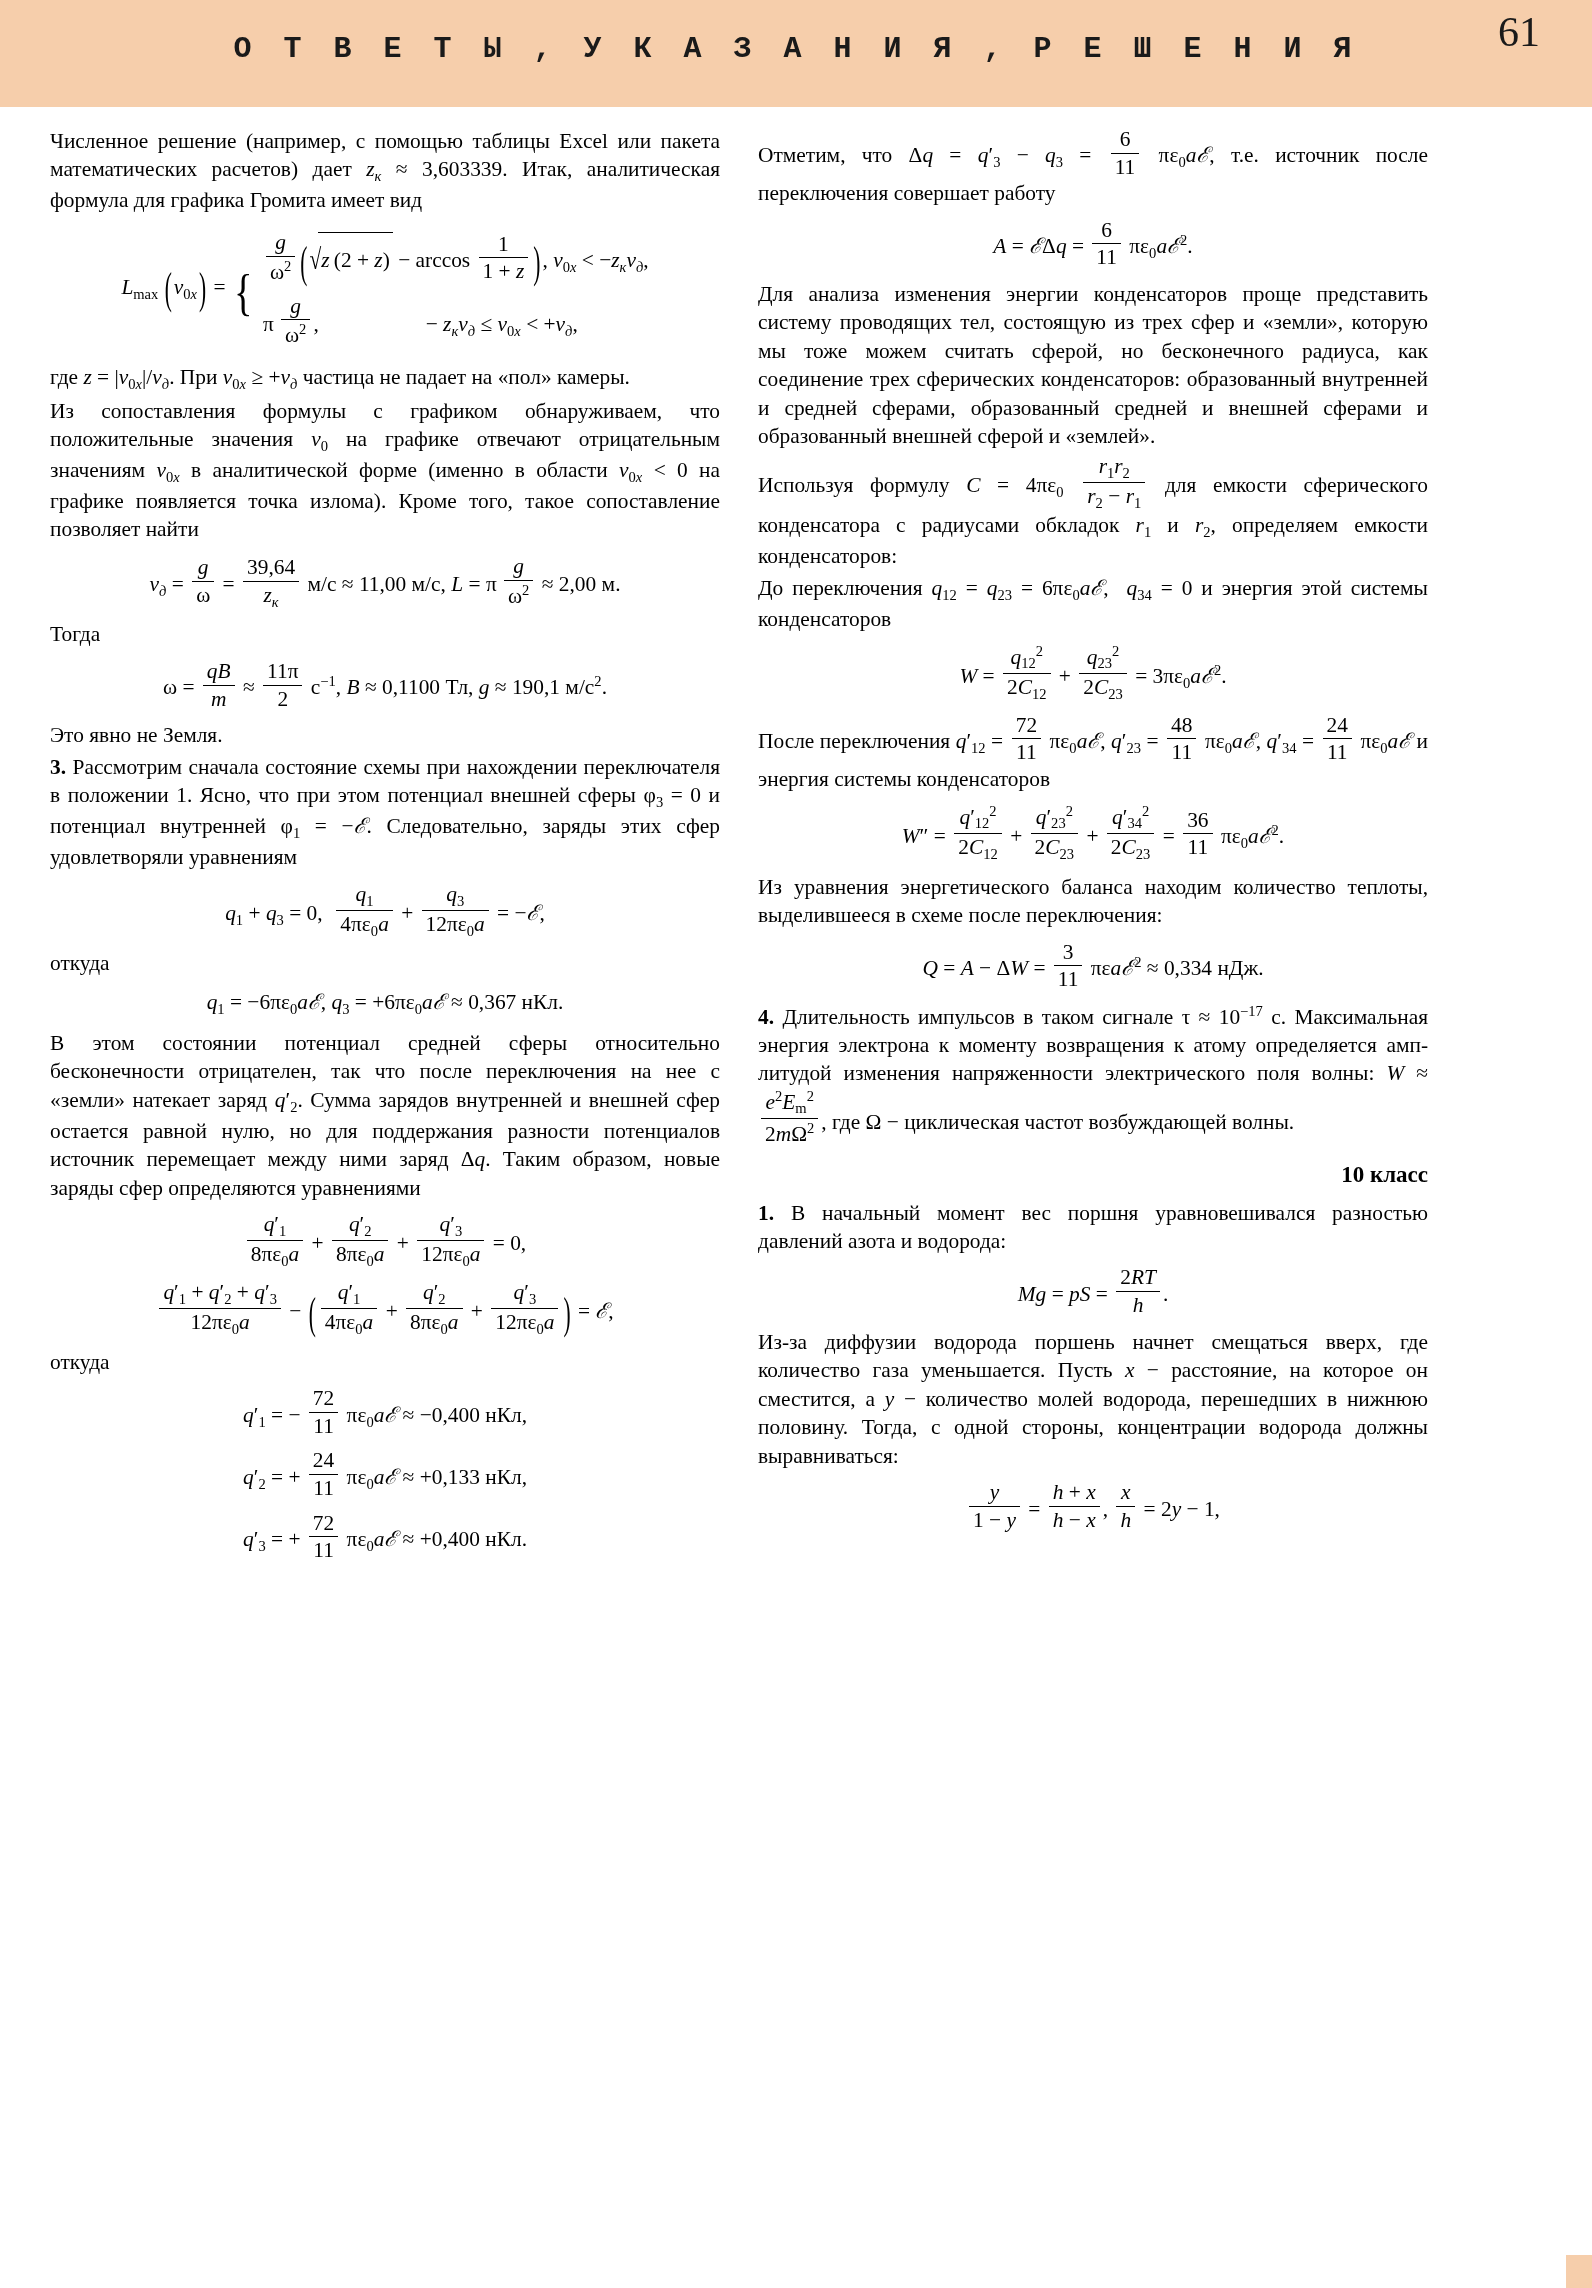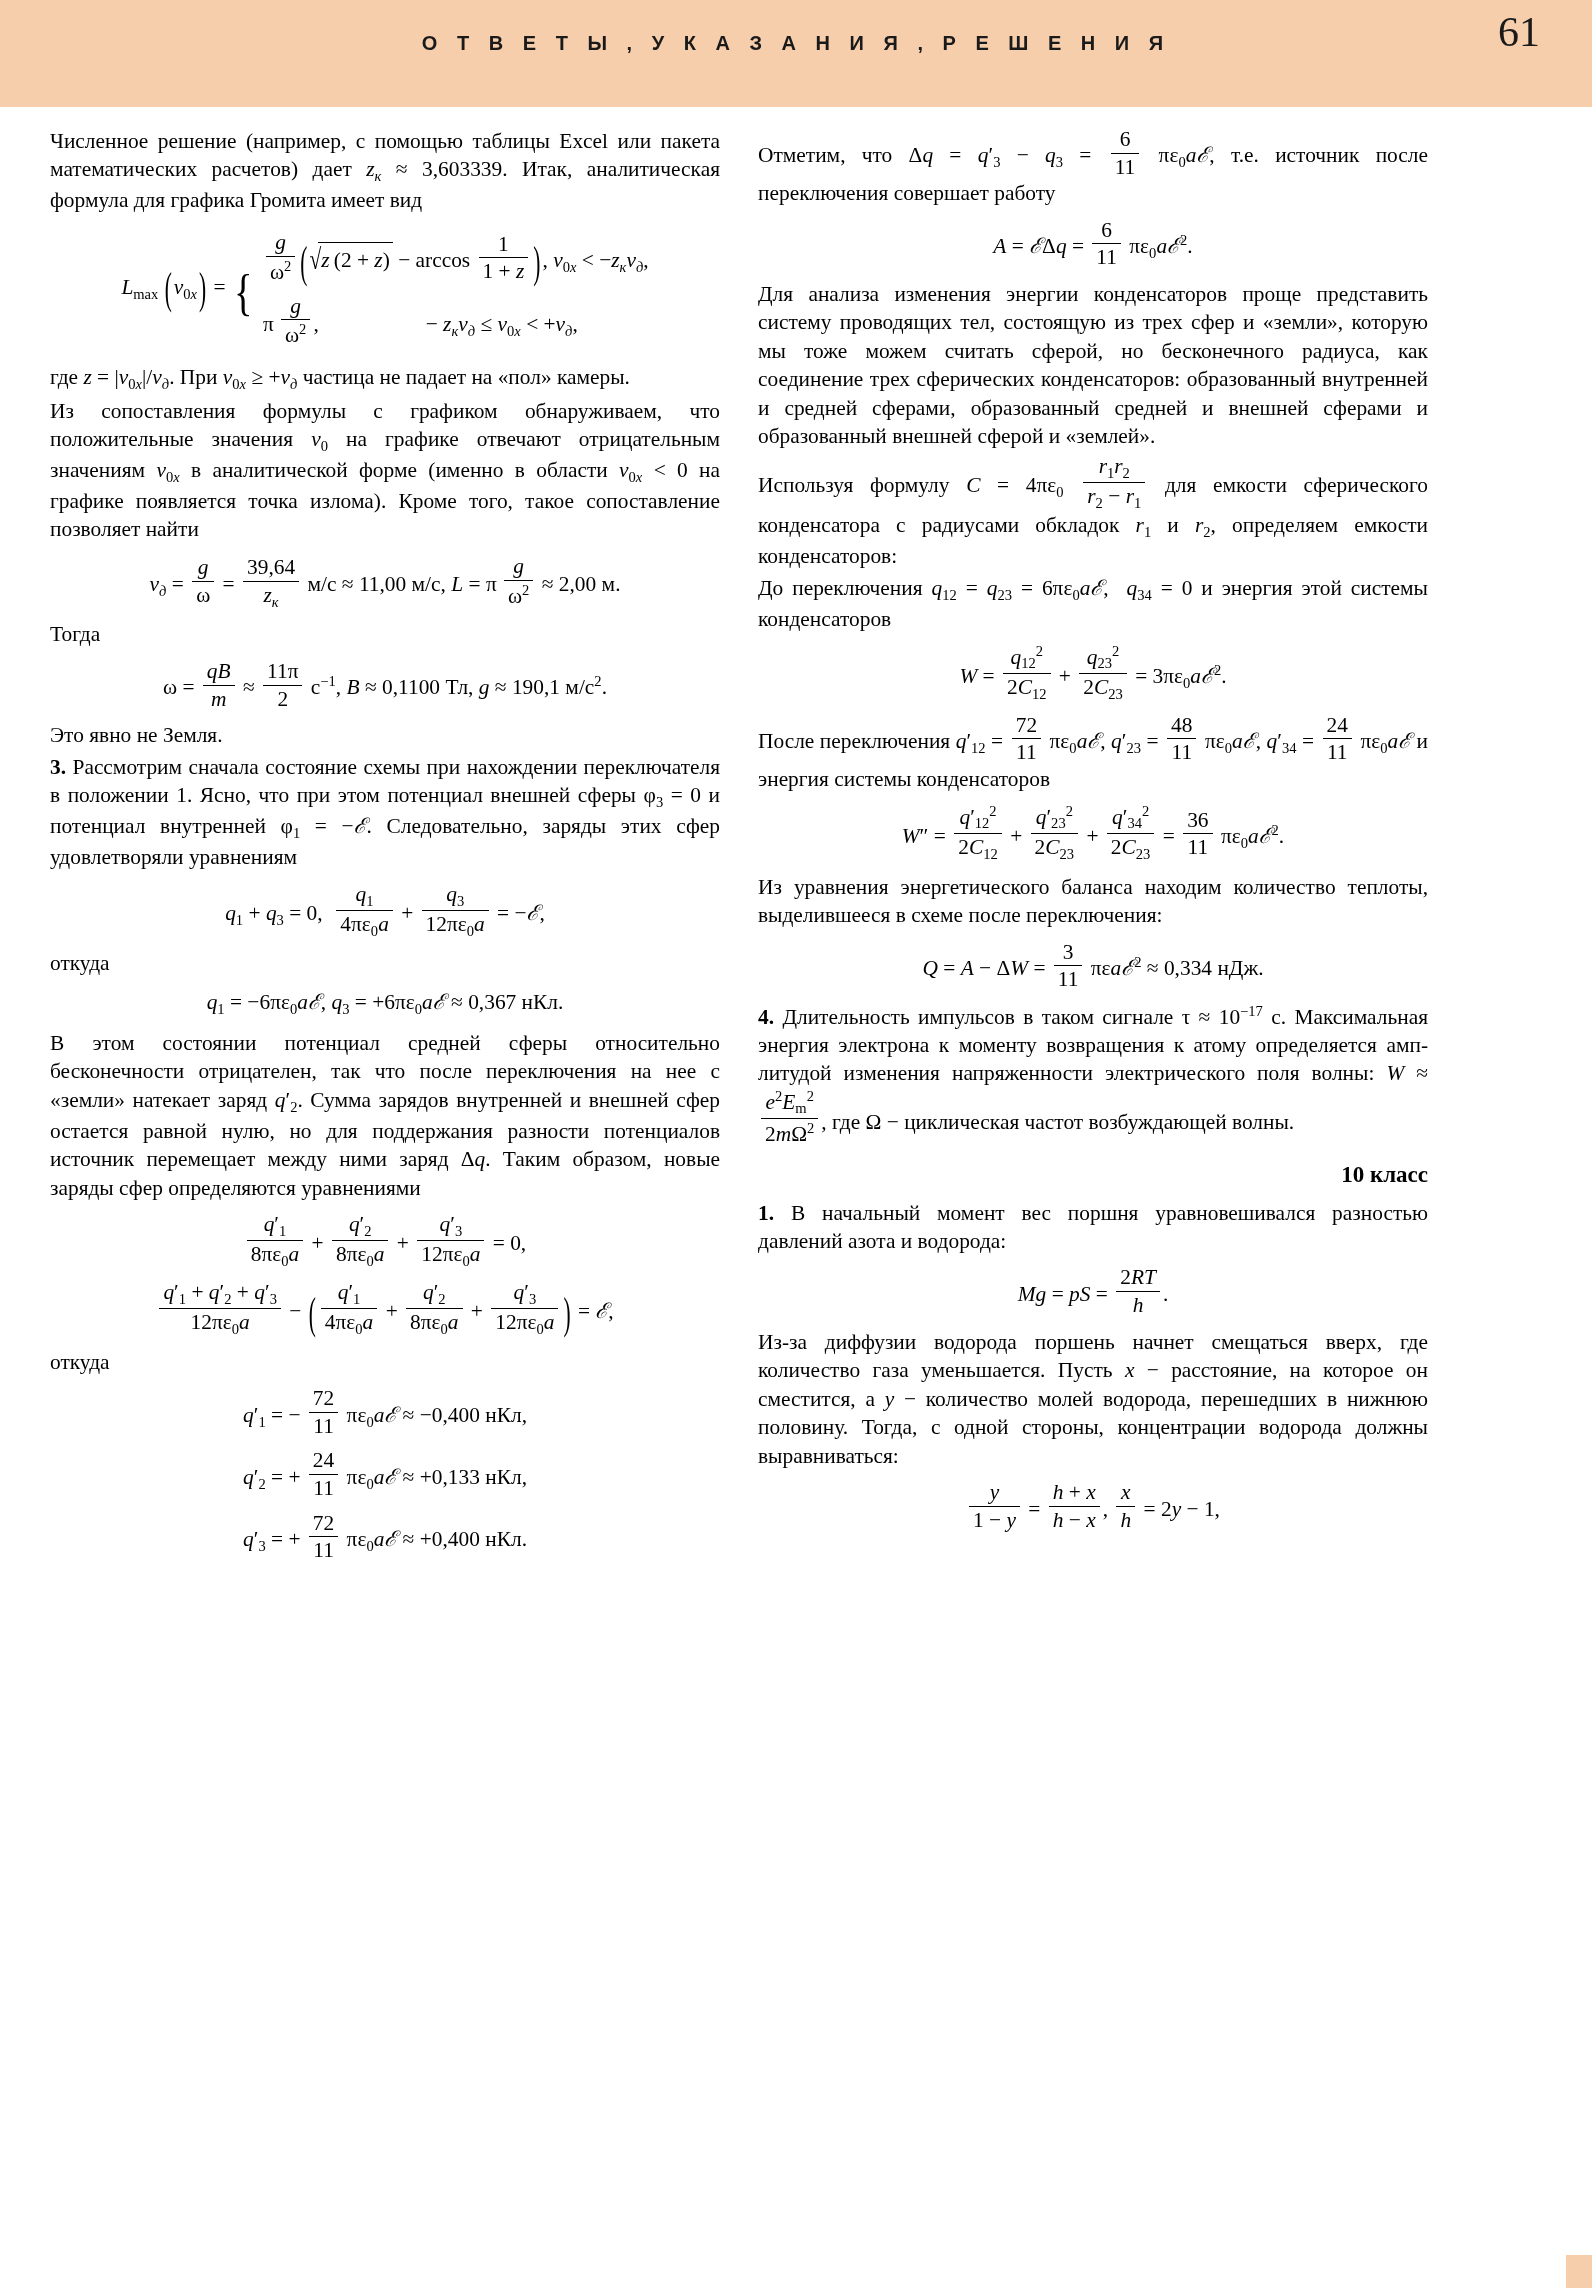--- a/index.html
+++ b/index.html
@@ -29,22 +29,22 @@
     width: 1592px;
     height: 107px;
     background: #f6ceab;
   }
   .header-title {
     position: absolute;
     top: 32px;
     left: 0;
     width: 1592px;
     text-align: center;
-    font-family: Liberation Sans, sans-serif;
-    font-size: 20px;
+    font-family: Liberation Mono, monospace;
+    font-size: 30px;
     font-weight: bold;
     letter-spacing: 7px;
     color: #1a1a1a;
   }
   .page-number {
     position: absolute;
     top: 8px;
     right: 52px;
     font-size: 42px;
     color: #1a1a1a;
@@ -106,21 +106,21 @@
     line-height: 1.15;
   }
   .frac > .den {
     display: block;
     padding: 1px 4px 0 4px;
     line-height: 1.15;
   }
   .sqrt {
     display: inline-block;
     border-top: 1.2px solid #000;
-    padding: 3px 3px 0 3px;
+    padding: 13px 3px 0 3px;
     margin-left: -2px;
   }
   .radic { display:inline-block; transform: scaleY(1.35); margin-right:-1px;}
   .big-paren {
     display: inline-block;
     transform: scaleY(2.1);
     font-size: 1em;
     margin: 0 2px;
     vertical-align: -0.12em;
   }

